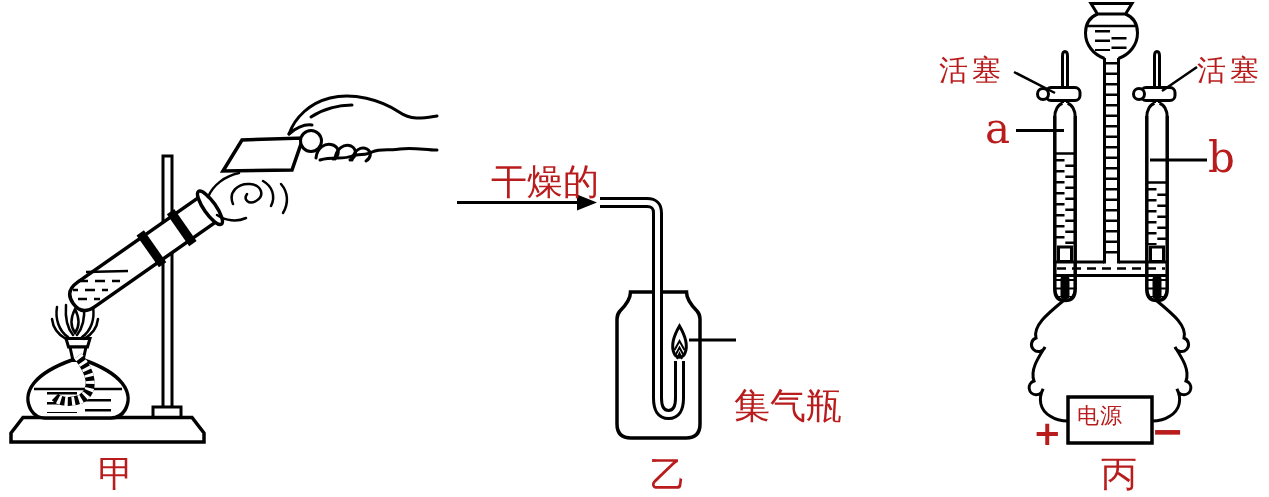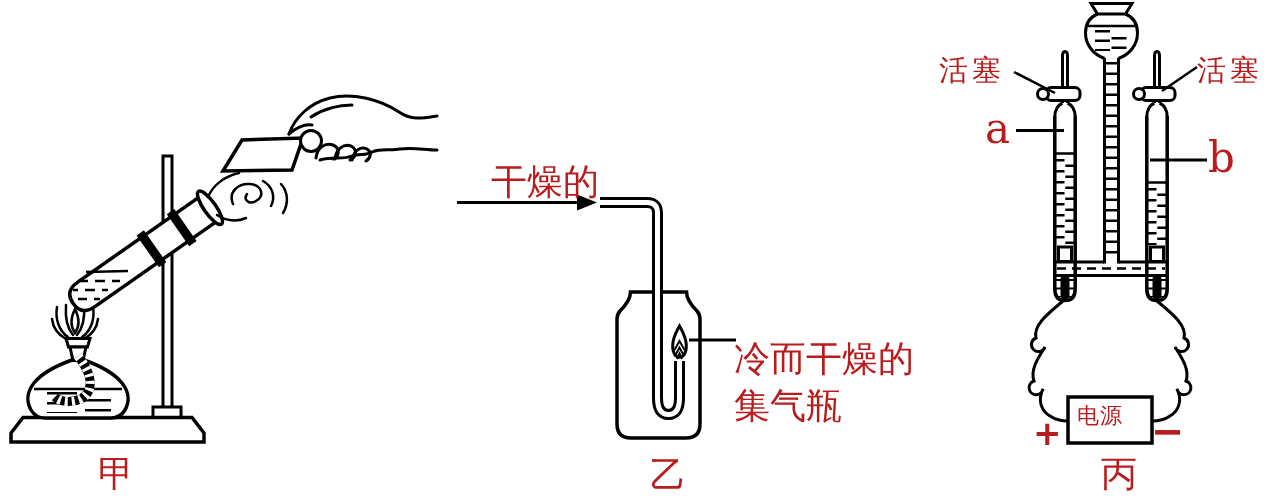--- a/index.html
+++ b/index.html
@@ -189,21 +189,20 @@
       <line x1="1197" y1="67" x2="1162" y2="91" stroke-width="2.5"></line>
       <line x1="1016" y1="130.5" x2="1064" y2="130.5" stroke-width="3"></line>
       <line x1="1150" y1="160" x2="1207" y2="160" stroke-width="3"></line>
     </g>
   </g>
 </svg>
 
   <div class="t fig-label" style="left:98px;top:456px;">甲</div>
 
   <div class="t gas-label" style="left:460px;top:164px;margin-left:31px;">干燥的</div>
-  <div class="t caption" style="left:734px;top:341px;">冷而干燥的</div>
   <div class="t caption" style="left:734px;top:388px;">集气瓶</div>
   <div class="t fig-label" style="left:650px;top:457px;">乙</div>
 
   <div class="t stopcock-label" style="left:939px;top:56px;">活塞</div>
   <div class="t stopcock-label" style="left:1197px;top:56px;">活塞</div>
   <div class="t ab-label" style="left:985px;top:108px;">a</div>
   <div class="t ab-label" style="left:1208px;top:137px;">b</div>
   <div class="t power-label" style="left:1077px;top:405px;">电源</div>
   <div class="t terminal plus" style="left:1033px;top:416px;">+</div>
   <div class="t terminal minus" style="left:1151px;top:411px;">−</div>

